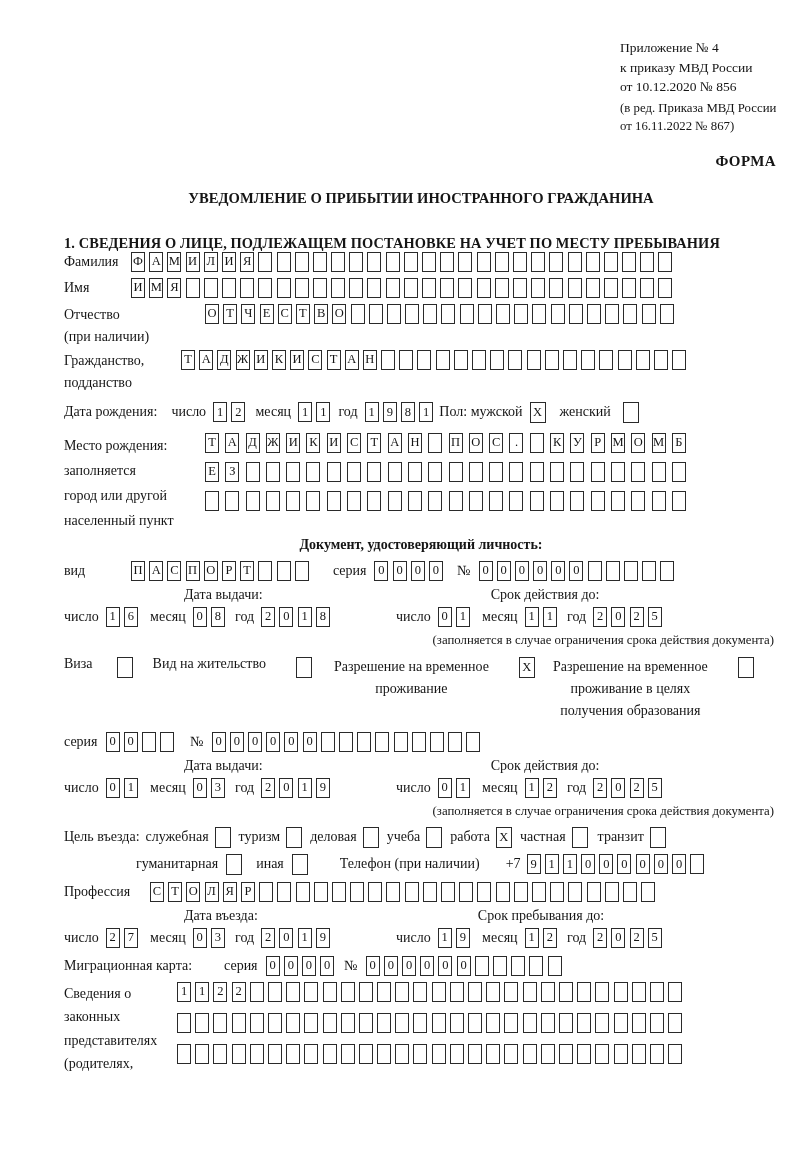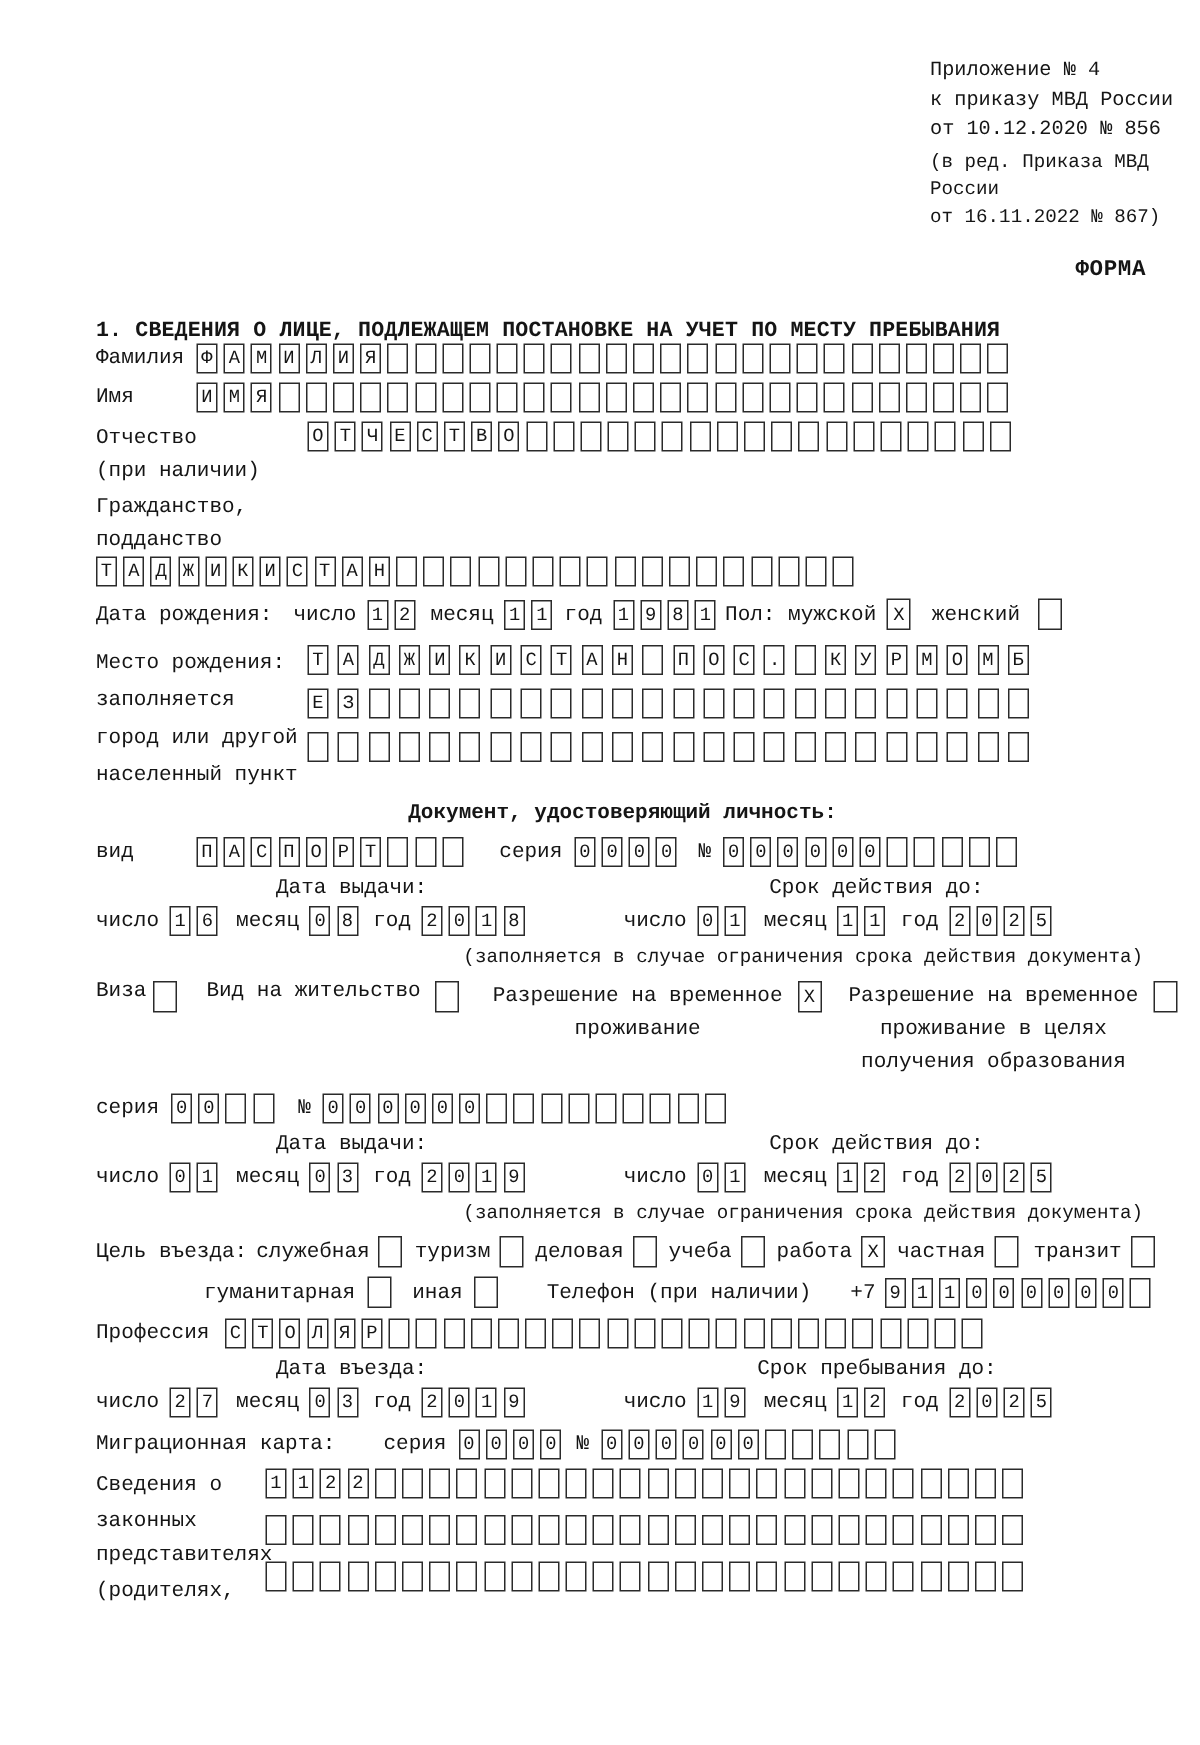--- a/index.html
+++ b/index.html
@@ -1,20 +1,20 @@
 <!DOCTYPE html>
 <html><head>
 <meta charset="utf-8">
 <style>
   * { box-sizing: border-box; margin: 0; padding: 0; }
   html,body { background:#ffffff; }
   .page {
     width: 800px; height: 1163px; background: #ffffff; color: #151515;
-    font-family: Liberation Mono, monospace;
-    font-size: 14px; padding: 38px 34px 10px 64px; overflow: hidden; position: relative;
+    font-family: Liberation Serif, serif;
+    font-size: 14px; padding: 38px 22px 10px 64px; overflow: hidden; position: relative;
   }
   
   .annot { margin-left: 556px; width: 190px; font-size: 13.5px; line-height: 19.5px; }
   .annot2 { margin-left: 556px; width: 190px; font-size: 12.8px; line-height: 18.5px; margin-top: 2px; }
   .forma { text-align: right; font-weight: bold; font-size: 15px; margin-top: 17px; letter-spacing: .4px; padding-right: 2px; }
   .title { text-align: center; font-weight: bold; font-size: 14.6px; line-height: 24px; margin-top: 16px; }
   .uline { display: inline-block; width: 56px; border-bottom: 2px solid #3a3a3a; height: 12px; margin-left: 9px; }
   .sec { font-weight: bold; font-size: 14.4px; margin-top: 25px; white-space: nowrap; letter-spacing: .1px; }
   
   .row { display: flex; align-items: center; margin-bottom: 6px; }
@@ -31,21 +31,21 @@
   .w67 { width: 67px; flex: none; }
   .lblblock { flex: none; line-height: 22px; }
   .stack > .cells { margin-bottom: 9px; }
   .center { text-align: center; }
   .dg .lbl { margin: 0 7px 0 0; }
   .dg { display: inline-flex; align-items: center; }
   .headings { display: flex; margin: 6px 0 4px 0; }
   .note { text-align: right; font-size: 12.8px; padding-right: 4px; margin: 1px 0 8px 0; }
   .dochead { text-align: center; font-weight: bold; font-size: 14px; margin: 4px 0 8px 0; }
   .para { line-height: 25px; margin-top: 4px; }
-  .cbgroup { display: flex; align-items: flex-start; flex: none; }
+  .cbgroup { display: flex; align-items: flex-start; flex: none; gap: 20px; }
   .cbgroup .checkbox { margin-left: 10px; margin-top: 1px; }
   .mr6 { margin-right: 6px; } .mr8 { margin-right: 8px; }
 </style>
 </head>
 <body>
 
 <div class="page">
 
   <div class="annot">
     <div>Приложение № 4</div>
@@ -53,20 +53,21 @@
     <div>от 10.12.2020 № 856</div>
   </div>
   <div class="annot2">
     <div>(в ред. Приказа МВД России</div>
     <div>от 16.11.2022 № 867)</div>
   </div>
 
   <div class="forma">ФОРМА</div>
 
   <div class="title">
+    <div>УВЕДОМЛЕНИЕ О ПРИБЫТИИ ИНОСТРАННОГО ГРАЖДАНИНА</div>
   </div>
 
   <div class="sec">1. СВЕДЕНИЯ О ЛИЦЕ, ПОДЛЕЖАЩЕМ ПОСТАНОВКЕ НА УЧЕТ ПО МЕСТУ ПРЕБЫВАНИЯ</div>
 
   <div class="row">
     <span class="lbl w67">Фамилия</span>
     <span class="cells">
         <span class="cell">Ф</span>
         <span class="cell">А</span>
         <span class="cell">М</span>
@@ -164,21 +165,21 @@
         <span class="cell"></span>
         <span class="cell"></span>
         <span class="cell"></span>
         <span class="cell"></span>
         <span class="cell"></span>
         <span class="cell"></span>
         <span class="cell"></span>
       </span>
   </div>
 
-  <div class="row top" style="margin-bottom:0;flex-direction:column;">
+  <div class="row top" style="margin-bottom:0;">
     <span class="lblblock" style="width:117px">
       <div>Гражданство,</div>
       <div>подданство</div>
     </span>
     <span class="cells">
         <span class="cell">Т</span>
         <span class="cell">А</span>
         <span class="cell">Д</span>
         <span class="cell">Ж</span>
         <span class="cell">И</span>

